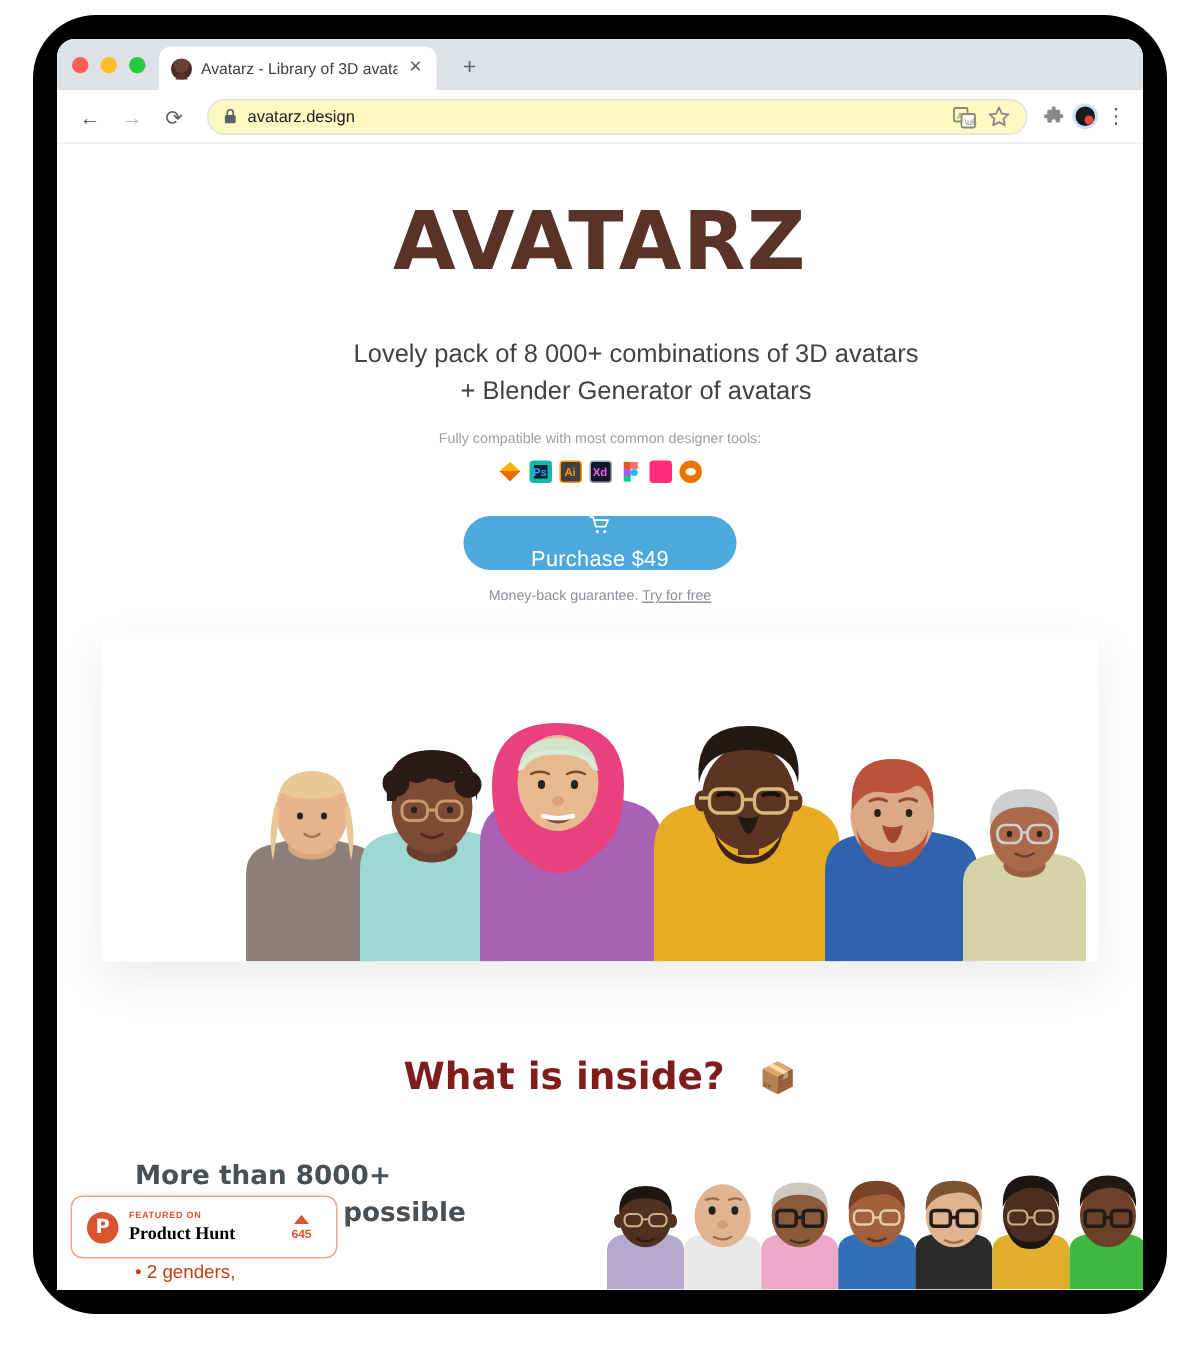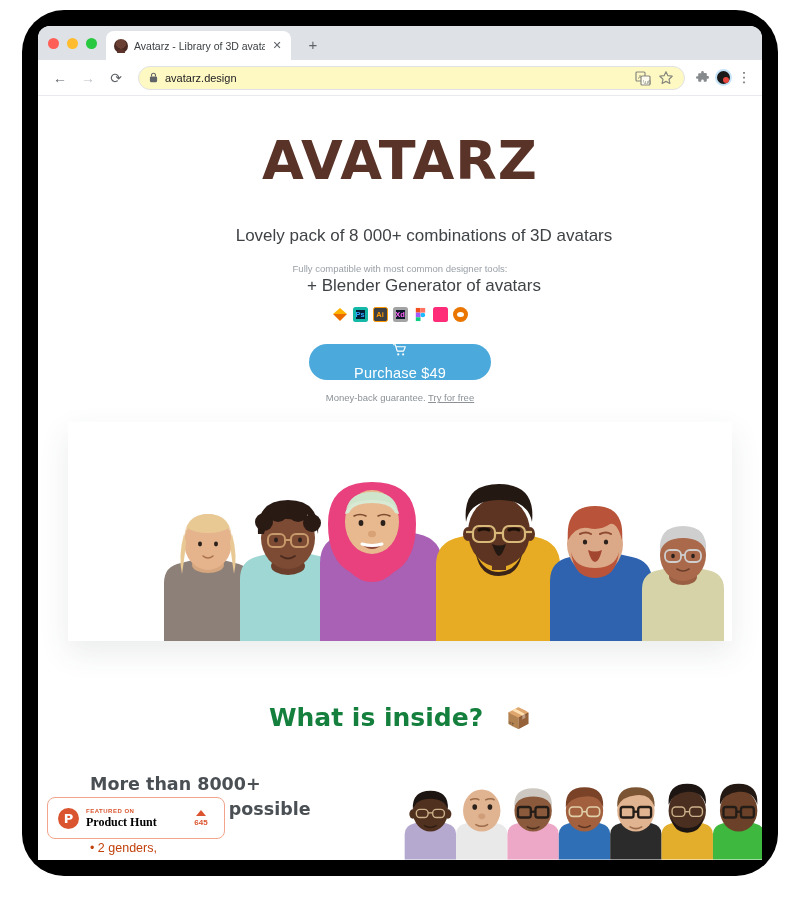--- a/index.html
+++ b/index.html
@@ -159,21 +159,21 @@
     width:0;height:0;border-left:7.5px solid transparent;border-right:7.5px solid transparent;
     border-bottom:6px solid #fdb300;
   }
   .ico-sketch::after{
     content:""; position:absolute; left:0; top:7px;
     width:0;height:0;border-left:7.5px solid transparent;border-right:7.5px solid transparent;
     border-top:7px solid #ea6c00;
   }
   .ico-ps { background:#001e36; color:#31a8ff; border:3px solid #14b8a6; }
   .ico-ai { background:#404040; color:#ff9a00; border:1px solid #ff9a00; }
-  .ico-xd { background:#0f172a; color:#ff61f6; border:3px solid #a3a3a3; }
+  .ico-xd { background:#0f172a; color:#ff61f6; border:1px solid #a3a3a3; }
   .ico-figma { background: transparent; position: relative; }
   .ico-square { background:#ff2d78; }
   .ico-blender {
     background: #ea7600; border-radius:50%; position:relative;
   }
   .ico-blender::after{
     content:""; position:absolute; left:4px; top:5px;
     width:7px;height:5px;border-radius:50%;background:#fff;
   }
 
@@ -200,21 +200,21 @@
     height: 219px;
     background: #ffffff;
     box-shadow: 0 12px 28px rgba(60,64,67,.10);
     overflow: hidden;
     position: relative;
   }
 
   
   #inside-title {
     margin-top: 62px; text-align: center;
-    font-size: 25px; font-weight: 700; color: #15803d;
+    font-size: 25px; font-weight: 700; color: #7f1d1d;
     font-family: "DejaVu Sans", sans-serif;
     display:flex; align-items:center; justify-content:center; gap:23px;
   }
   #box-emoji { font-size: 20px; }
 
   #features-row {
     margin-top: 40px; display: flex; padding: 0 0 0 52px; gap: 14px;
   }
   #features-text { width: 296px; flex: 0 0 296px; }
   #features-heading {
@@ -308,22 +308,22 @@
     </svg>
     <div id="profile-avatar"></div>
     <div id="menu-dots">⋮</div>
   </div>
 
   <div id="page">
 
     <div id="hero">
       <div id="site-title">AVATARZ</div>
       <div id="tagline-1">Lovely pack of 8 000+ combinations of 3D avatars</div>
+      <div id="tagline-2">+ Blender Generator of avatars</div>
       <div id="compat-note">Fully compatible with most common designer tools:</div>
-      <div id="tagline-2">+ Blender Generator of avatars</div>
 
       <div id="tool-icons">
         <div class="tool-ico ico-sketch"></div>
         <div class="tool-ico ico-ps">Ps</div>
         <div class="tool-ico ico-ai">Ai</div>
         <div class="tool-ico ico-xd">Xd</div>
         <div class="tool-ico ico-figma">
           <svg viewBox="0 0 16 16" width="15" height="15">
             <rect x="3" y="1" width="5" height="5" fill="#f24e1e"></rect>
             <rect x="8" y="1" width="5" height="5" fill="#ff7262"></rect>

